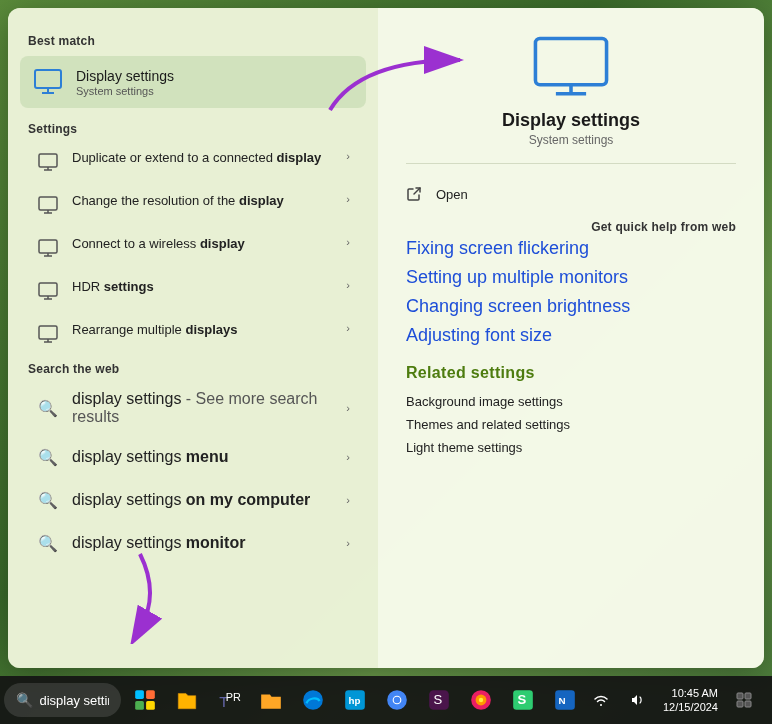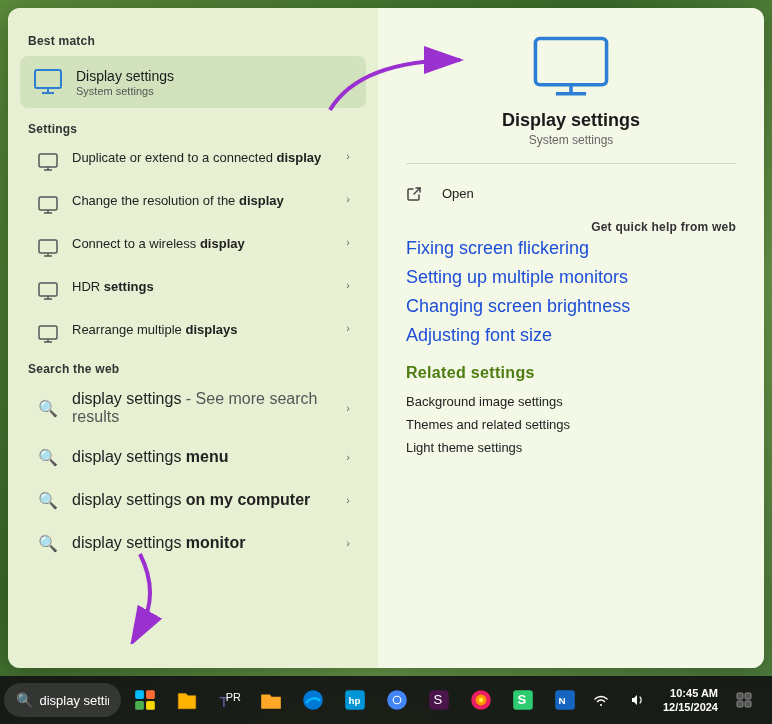--- a/index.html
+++ b/index.html
@@ -179,22 +179,22 @@
 
     .app-subtitle {
       font-size: 12px;
       color: #666;
       margin-top: 2px;
     }
 
     
     .open-btn {
       display: flex;
-      align-items: flex-start;
-      gap: 20px;
+      align-items: center;
+      gap: 14px;
       padding: 6px 0;
       cursor: pointer;
       color: #222;
       font-size: 13px;
       margin-bottom: 12px;
     }
 
     .open-icon {
       width: 16px;
       height: 16px;
@@ -348,21 +348,20 @@
       font-size: 13px;
     }
 
     .clock {
       color: #fff;
       font-size: 11px;
       text-align: right;
       line-height: 1.3;
       padding: 0 6px;
       cursor: pointer;
-      font-weight: bold;
     }
 
     
     .monitor-svg {
       color: #2d7fd6;
     }
     @keyframes blink { 50% { opacity: 0; } }
   </style>
 </head>
 <body>

